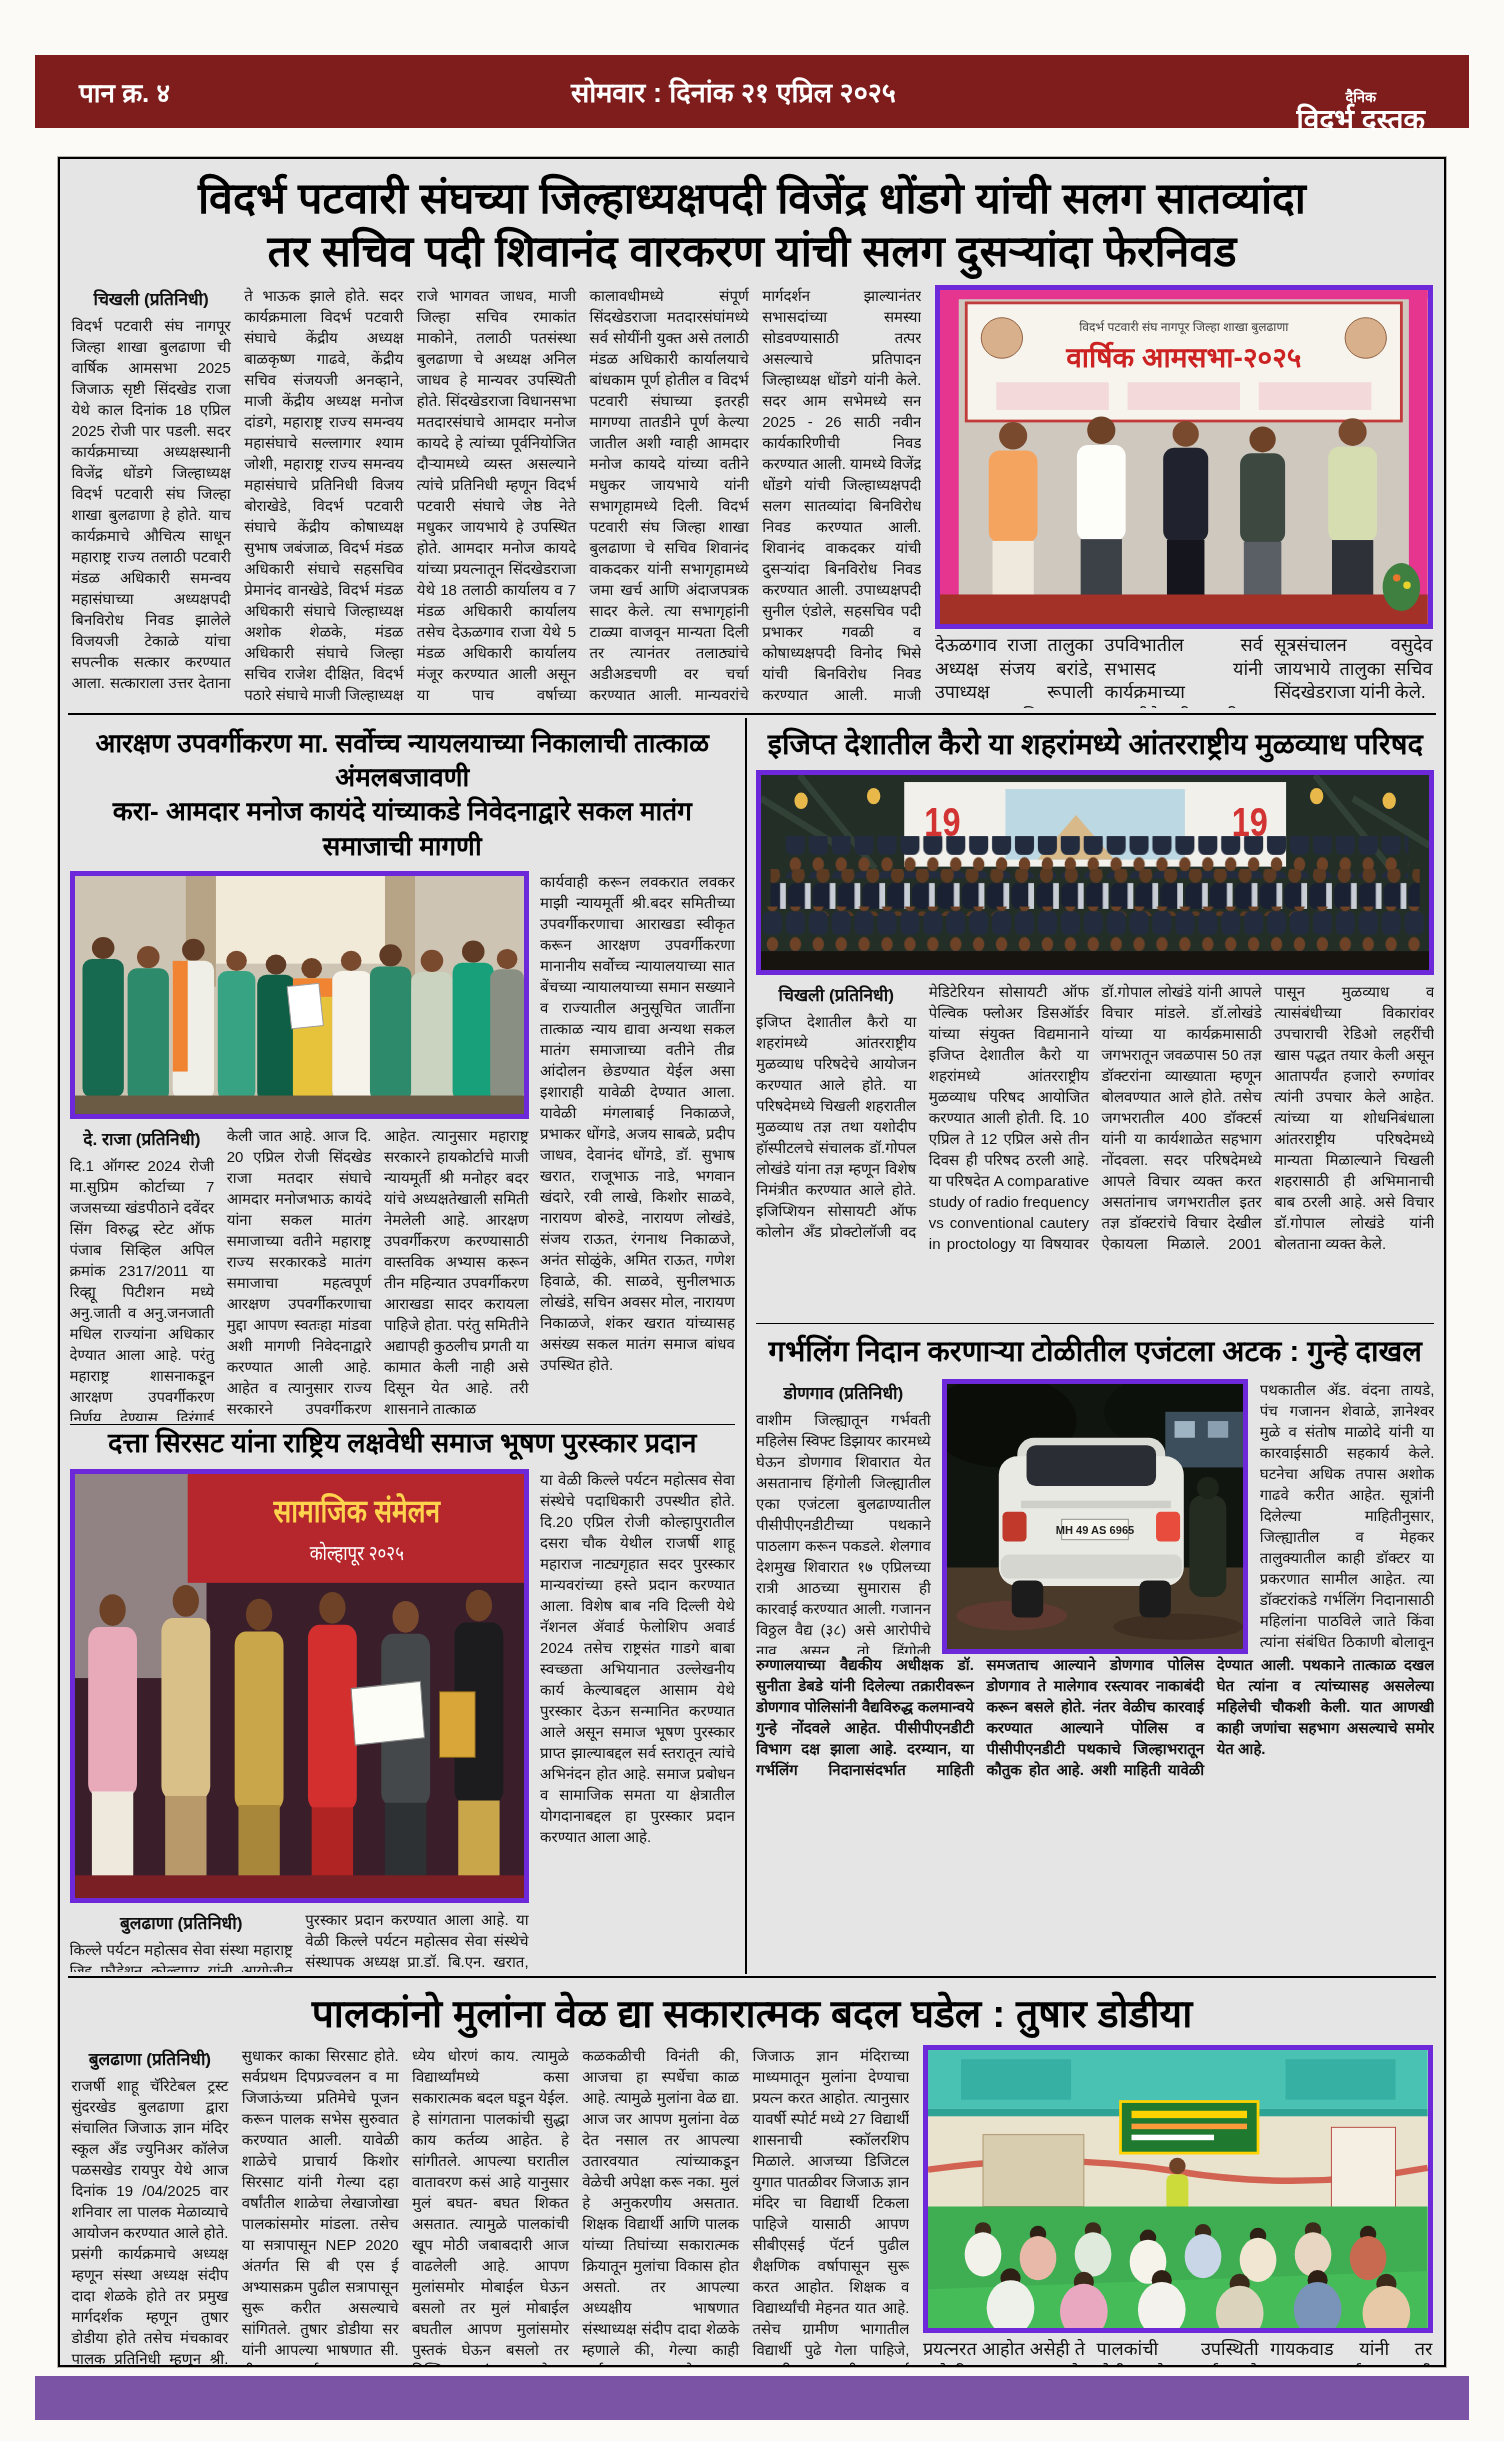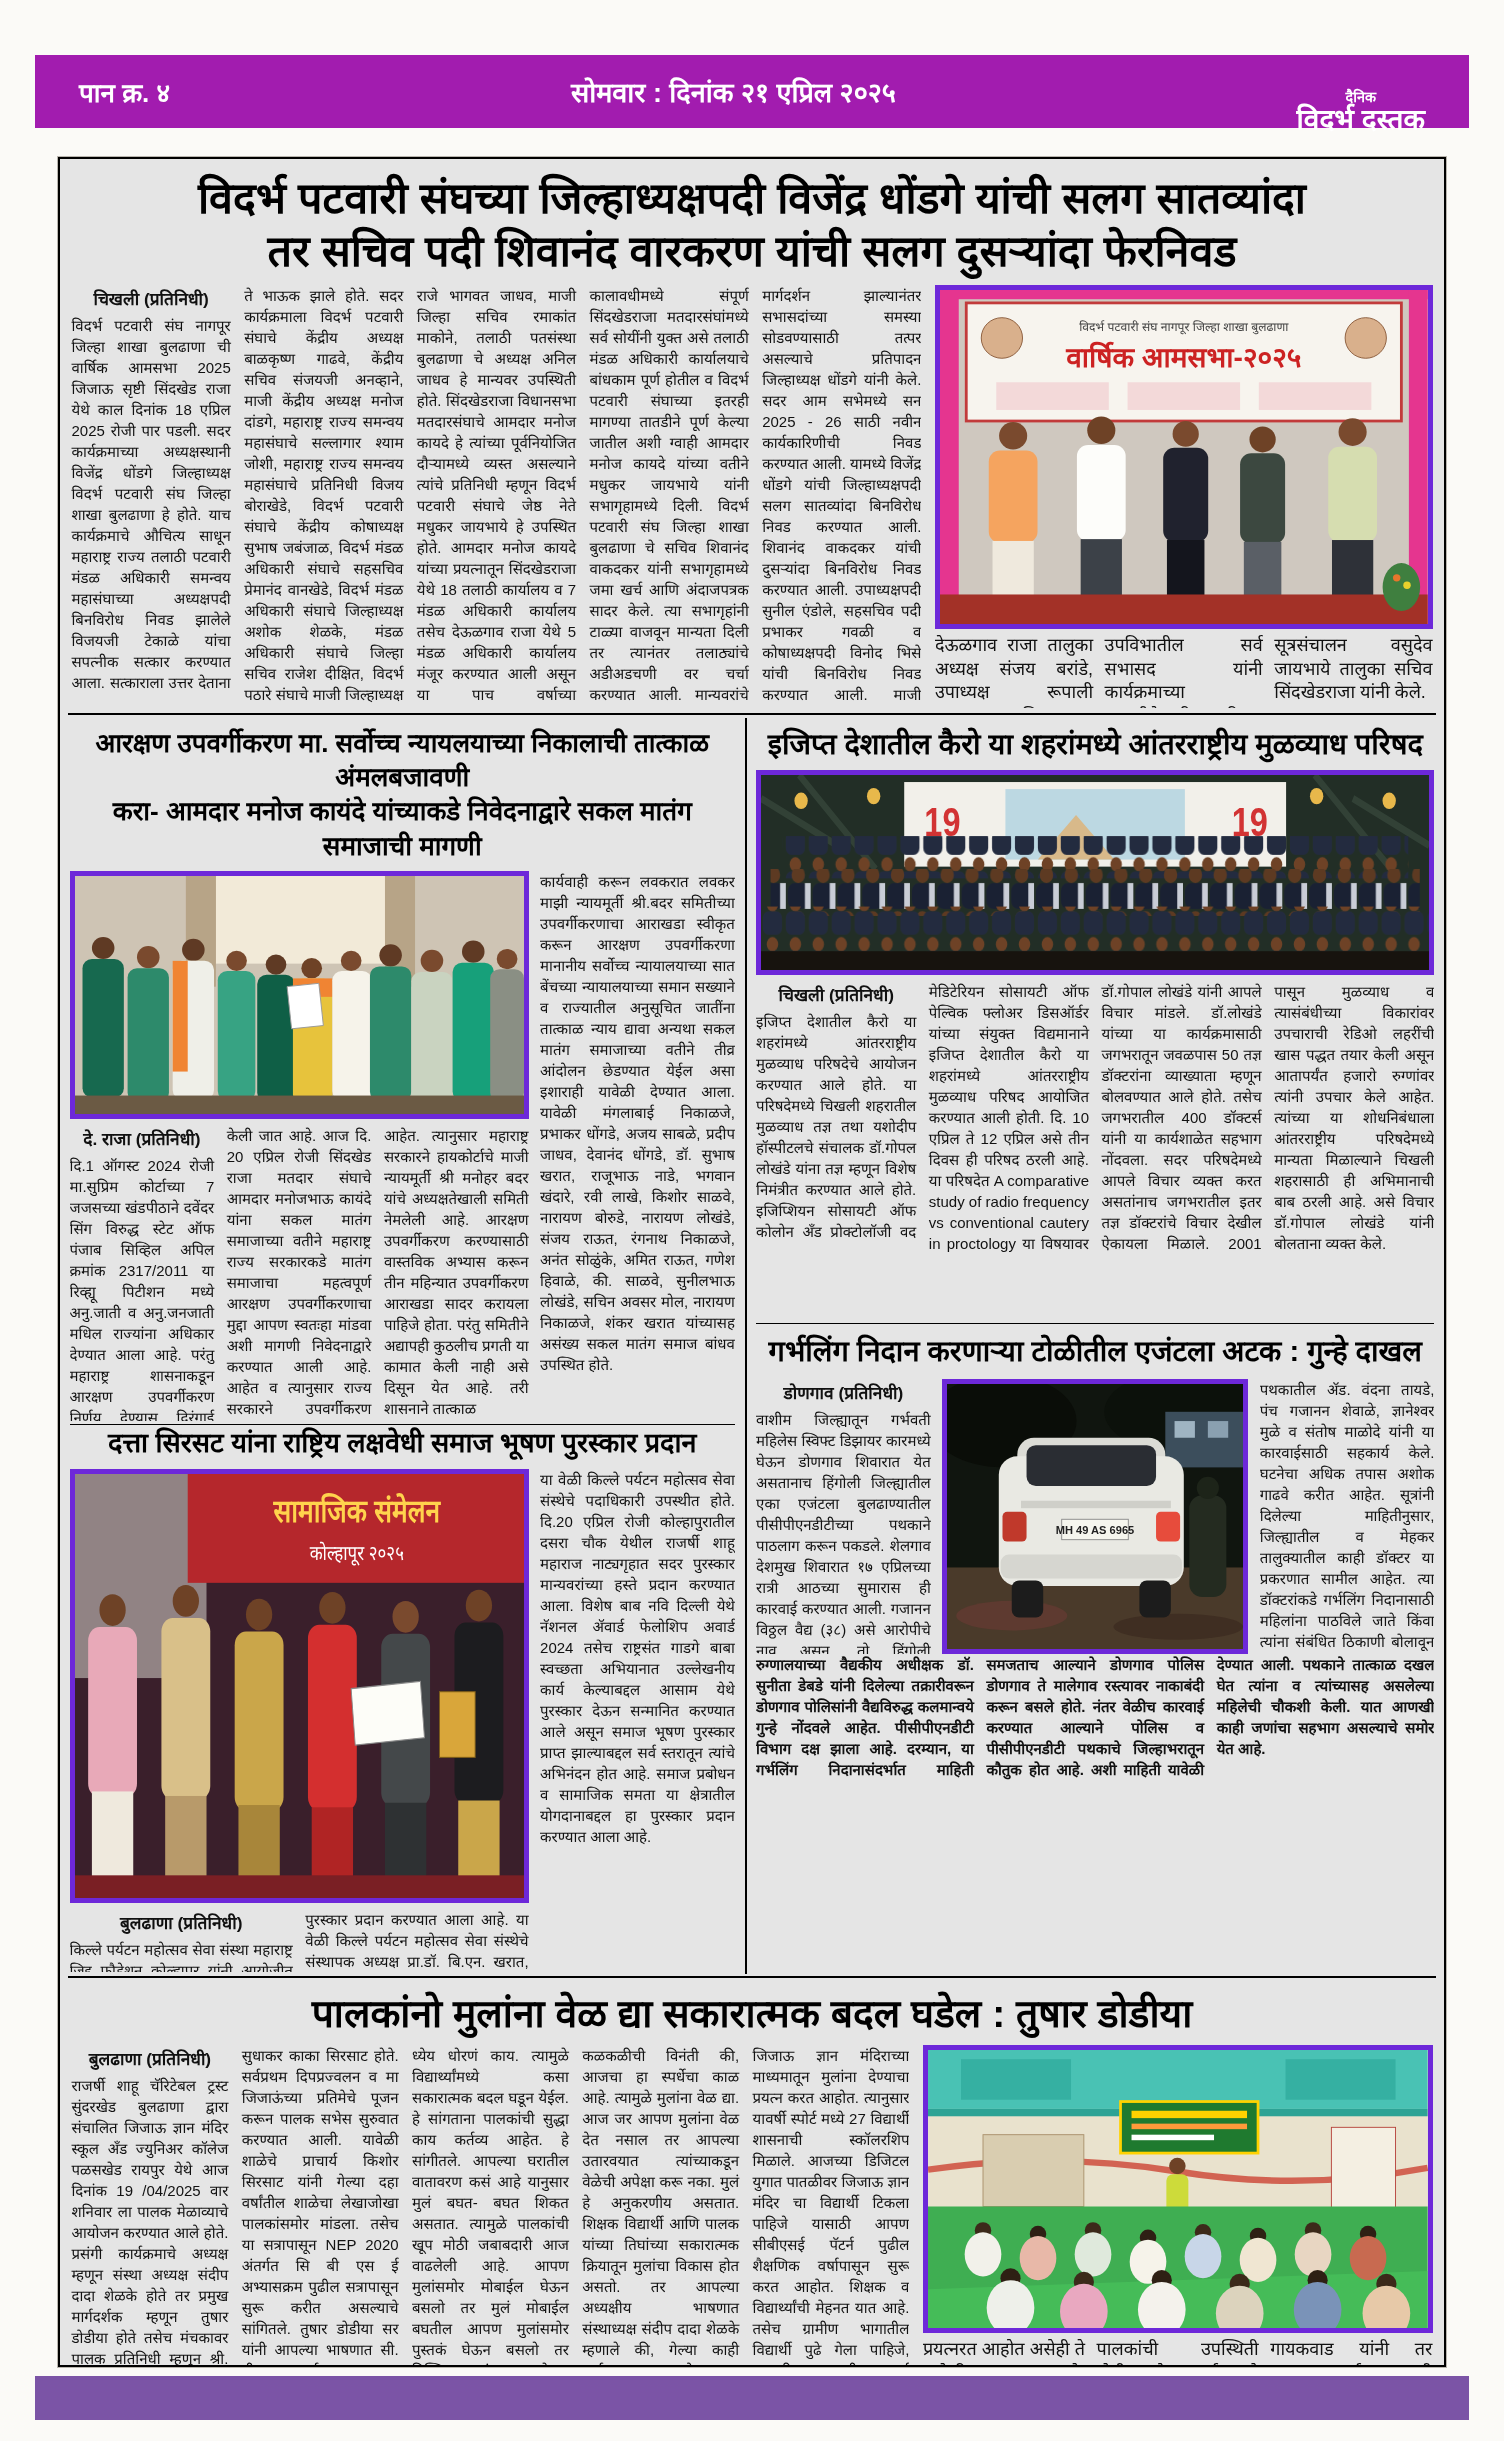--- a/index.html
+++ b/index.html
@@ -1,21 +1,21 @@
 <!DOCTYPE html>
 <html><head>
 <meta charset="utf-8">
 <style>
   * { margin:0; padding:0; box-sizing:border-box; }
   html,body { width:1504px; background:#fbfaf7; font-family:"Liberation Sans","DejaVu Sans",sans-serif; color:#111; }
   body { position:relative; height:2441px; overflow:hidden; }
 
   
   .topbar { position:absolute; left:35px; right:35px; top:55px; height:73px;
-            background:#a21caf; color:#fff; display:flex; align-items:center;
+            background:#7f1d1d; color:#fff; display:flex; align-items:center;
             justify-content:space-between; padding:0 44px; }
   .topbar .pageno { font-size:26px; font-weight:bold; }
   .topbar .date   { font-size:27px; font-weight:bold; }
   .masthead { text-align:center; line-height:1.05; }
   .masthead .small { font-size:14.4px; font-weight:bold;margin-top:42px; }
   .masthead .big   { font-size:28px; font-weight:bold; }
   .botbar { position:absolute; left:35px; right:35px; top:2376px; height:44px; background:#7b54a6; }
 
   
   .sheet { position:absolute; left:58px; right:58px; top:157px; height:2210px;

